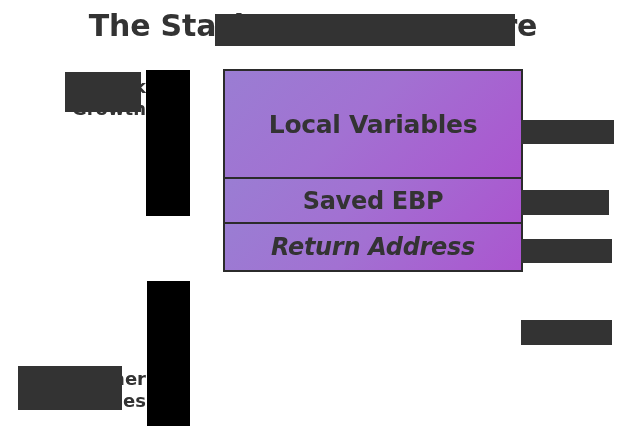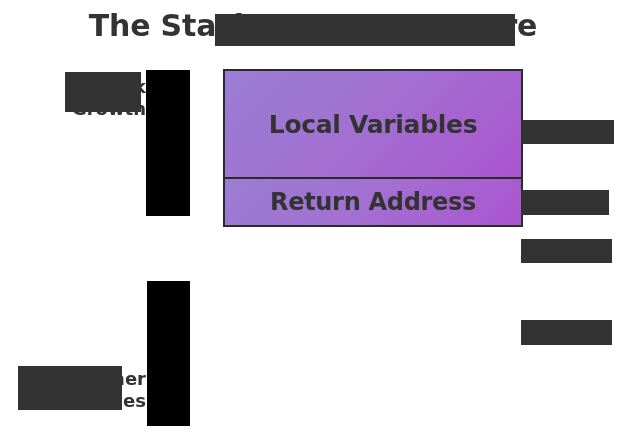--- a/index.html
+++ b/index.html
@@ -73,21 +73,21 @@
     font-size: 25px;
     font-weight: 700;
     color: #333333;
     letter-spacing: -0.3px;
     white-space: nowrap;
     text-align: center;
   }
 
   .slot-local  { height: 110px; }
   .slot-ebp    { height:  47px; }
-  .slot-ret    { height:  50px; }
+  .slot-ret    { height:  50px; font-style: italic; }
   .slot-params { flex: 1 1 auto; }
 
   .slot-ebp .slot-label,
   .slot-ret .slot-label { font-size: 24px; }
 
   
   .arrow-bar {
     position: absolute;
     background: #000000;
   }
@@ -140,20 +140,23 @@
   <div class="left-label left-label-bottom">
     <div>Higher</div>
     <div>Addresses</div>
   </div>
   <div class="redaction" style="left:18px; top:366px; width:104px; height:44px;"></div>
 
   <div class="stack">
     <div class="slot slot-local">
       <span class="slot-label">Local Variables</span>
     </div>
+    <div class="slot slot-ebp">
+      <span class="slot-label">Saved EBP</span>
+    </div>
     <div class="slot slot-ret">
       <span class="slot-label">Return Address</span>
     </div>
   </div>
 
   <div class="right-label right-1">ESP</div>
   <div class="redaction" style="left:521px; top:120px; width:93px; height:24px;"></div>
 
   <div class="right-label right-2">EBP</div>
   <div class="redaction" style="left:521px; top:190px; width:88px; height:25px;"></div>

